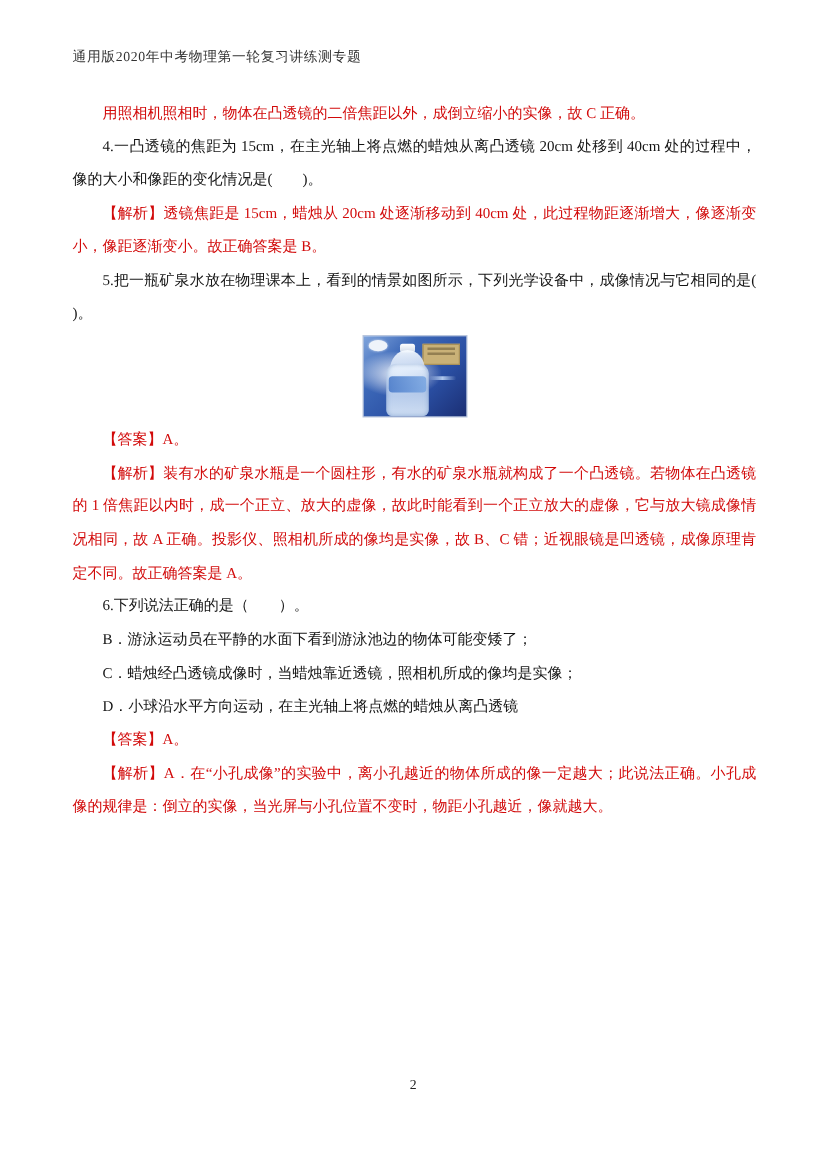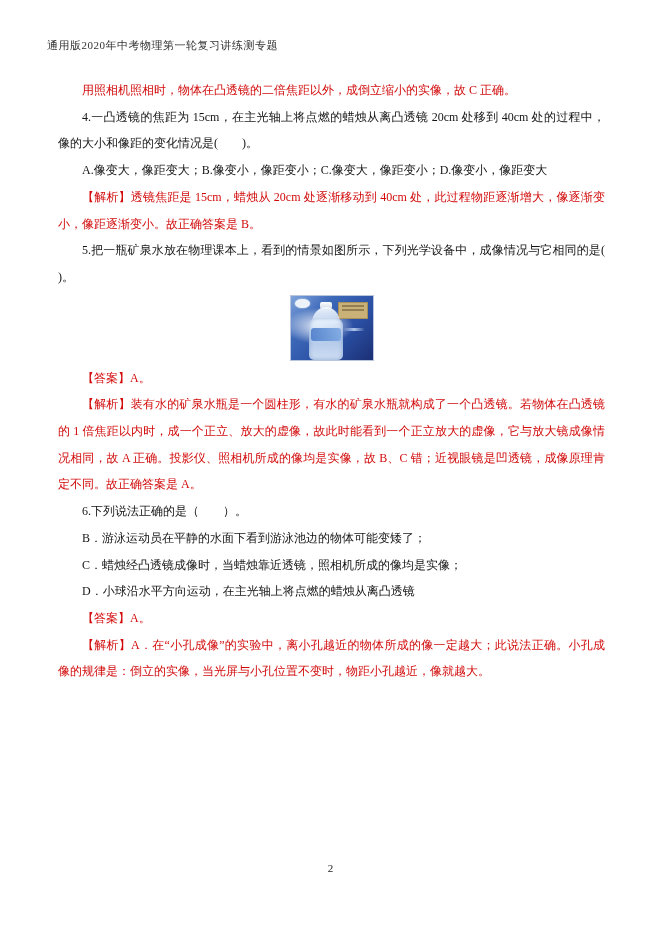--- a/index.html
+++ b/index.html
@@ -2,21 +2,21 @@
 <html style="--red: #d20a0a; --body-color: #141414; --header-color: #333333; --label-tan: #c9b177;"><head>
 <meta charset="utf-8">
 <style>
   html,body{margin:0;padding:0;}
   body{
     width:661px;height:935px;background:#ffffff;position:relative;overflow:hidden;
     font-family:"Liberation Serif","DejaVu Serif",serif;
   }
   .page{position:absolute;inset:0;background:#fff;}
   .doc-header{
-    position:absolute;left:47px;top:38px;
+    position:absolute;left:58px;top:38px;
     font-size:11px;color:var(--header-color,#333);letter-spacing:.5px;white-space:nowrap;
   }
   .content{
     position:absolute;left:58px;right:56px;top:77px;
     font-size:12px;line-height:26.7px;text-align:justify;color:var(--body-color,#141414);
   }
   p.para{margin:0;text-indent:2em;word-break:break-all;font-family:Liberation Serif, serif;}
   p.red{color:var(--red,#d20a0a);}
   p.black{color:var(--body-color,#141414);}
 
@@ -74,21 +74,20 @@
 
 <div class="page">
 
   <div class="doc-header">通用版2020年中考物理第一轮复习讲练测专题</div>
 
   <div class="content">
 
     <div>
         <p class="para red">用照相机照相时，物体在凸透镜的二倍焦距以外，成倒立缩小的实像，故 C 正确。</p>
         <p class="para black">4.一凸透镜的焦距为 15cm，在主光轴上将点燃的蜡烛从离凸透镜 20cm 处移到 40cm 处的过程中，像的大小和像距的变化情况是(　　)。</p>
-        <p class="para black">A.像变大，像距变大；B.像变小，像距变小；C.像变大，像距变小；D.像变小，像距变大</p>
         <p class="para red">【解析】透镜焦距是 15cm，蜡烛从 20cm 处逐渐移动到 40cm 处，此过程物距逐渐增大，像逐渐变小，像距逐渐变小。故正确答案是 B。</p>
         <p class="para black">5.把一瓶矿泉水放在物理课本上，看到的情景如图所示，下列光学设备中，成像情况与它相同的是(　　)。</p>
       </div>
 
     <figure class="fig">
       <div class="photo">
         <div class="glow"></div>
         <div class="brand-logo"></div>
         <div class="book-label">
             <i></i>

